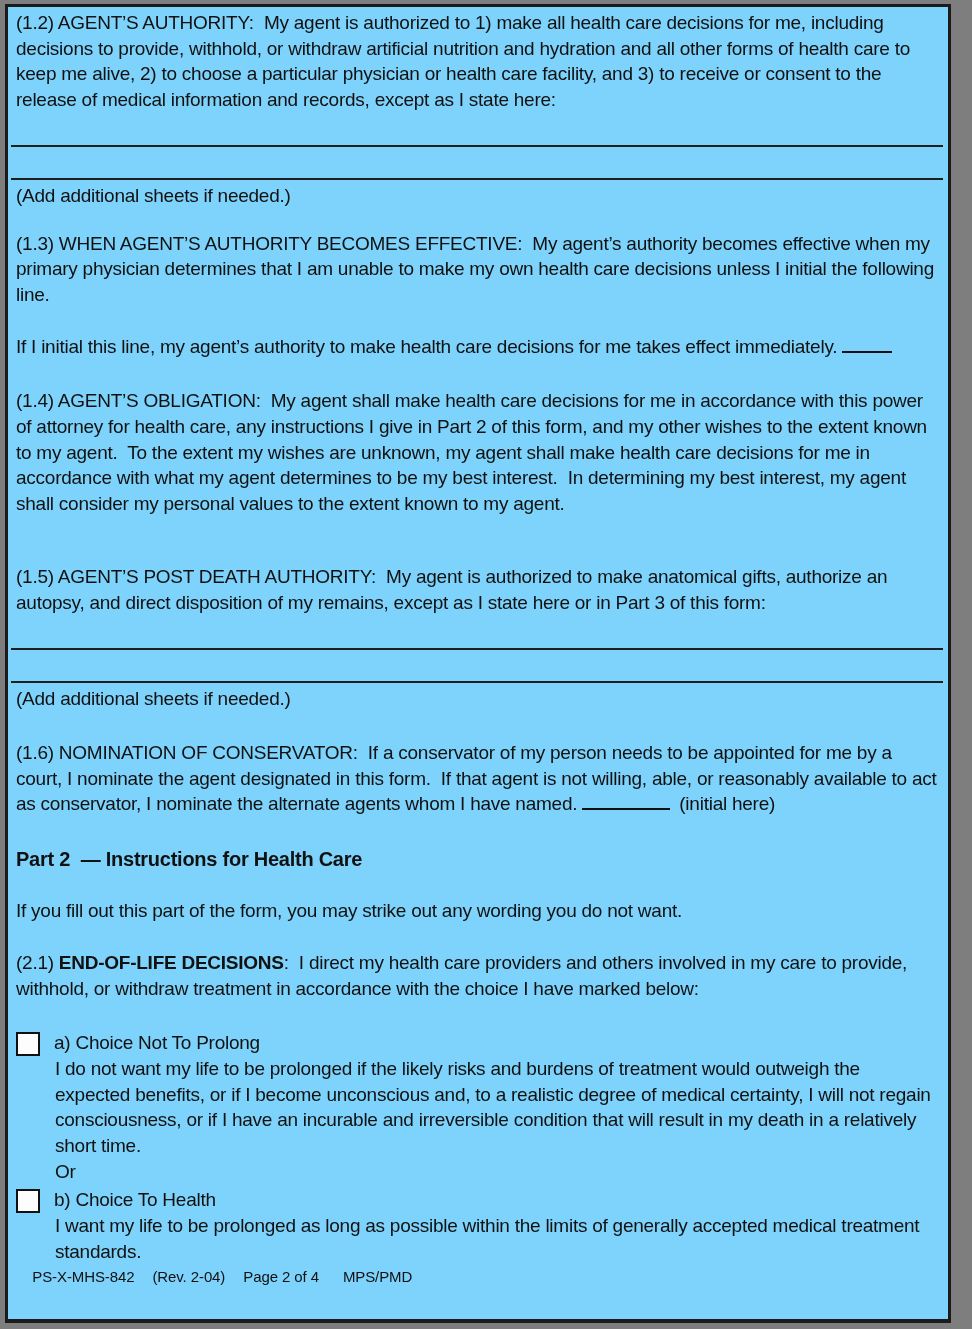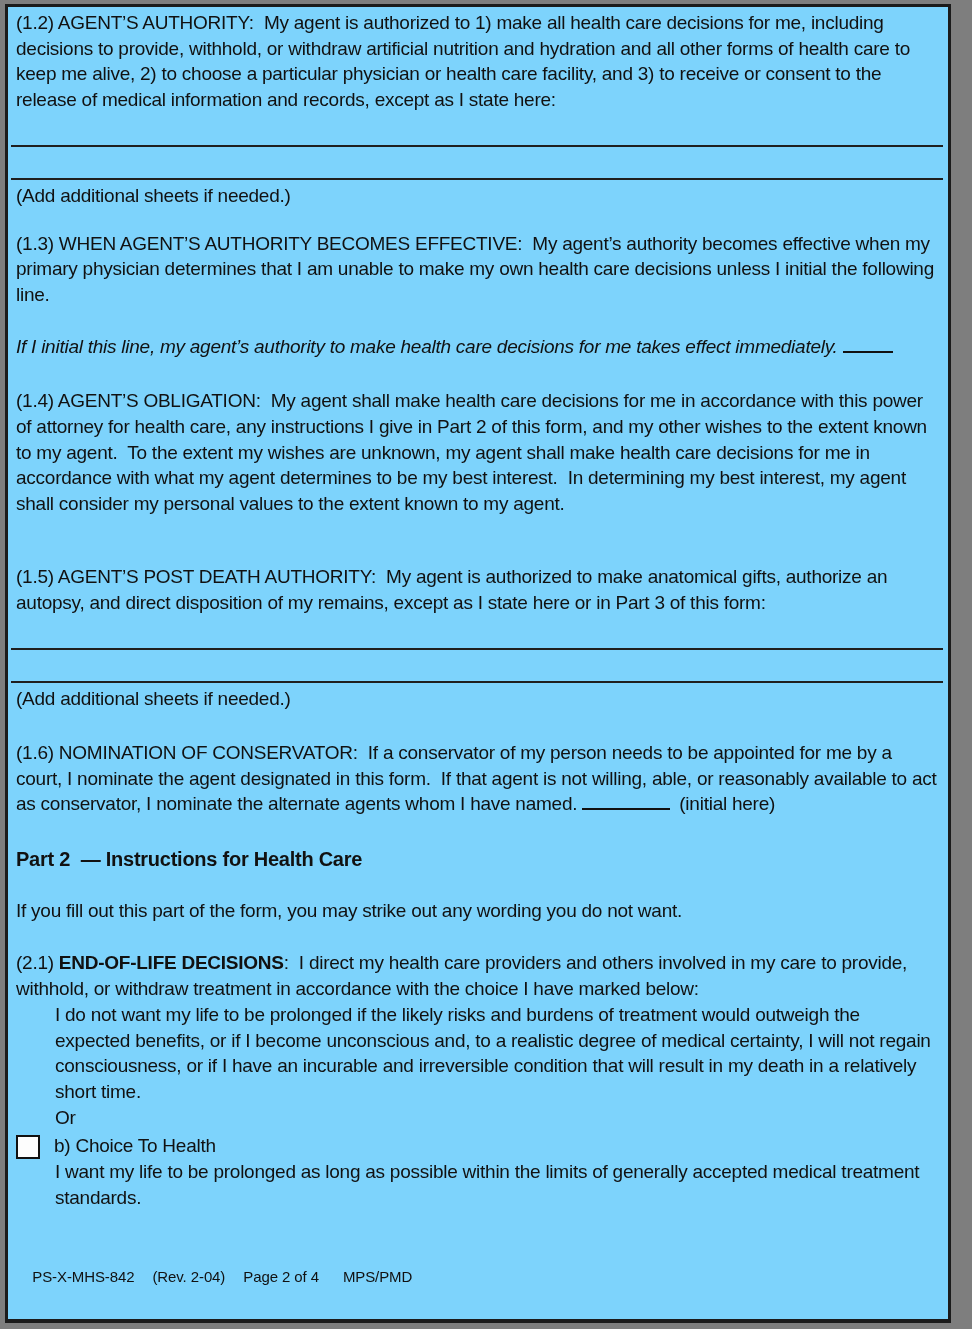--- a/index.html
+++ b/index.html
@@ -27,21 +27,21 @@
   .para { margin: 0; white-space: pre-wrap; }
   .rule {
     height: 0;
     border-top: 2px solid #1f1f1f;
     margin-left: -5px; margin-right: -3px;
   }
   .rule-1sp { margin-top: 32px; }
   .rule-2sp { margin-top: 31px; }
   .add-note { margin-top: 3px; }
   .mt-1-3 { margin-top: 22px; }
-  .mt-initial { margin-top: 26px; font-style: italic; }
+  .mt-initial { margin-top: 26px; }
   .mt-1-4 { margin-top: 29px; }
   .mt-1-5 { margin-top: 47px; }
   .rule-3sp { margin-top: 33px; }
   .mt-1-6 { margin-top: 28px; }
   .part2-heading {
     margin: 30px 0 0 0;
     font-weight: bold;
     font-size: 20px;
     white-space: pre-wrap;
   }
@@ -109,20 +109,24 @@
   <p class="para add-note">(Add additional sheets if needed.)</p>
 
   <p class="para mt-1-6"><span>(1.6) NOMINATION OF CONSERVATOR:  If a conservator of my person needs to be appointed for me by a court, I nominate the agent designated in this form.  If that agent is not willing, able, or reasonably available to act as conservator, I nominate the alternate agents whom I have named. </span><span class="blank-line blank-initial"></span><span> (initial here)</span></p>
 
   <h2 class="part2-heading">Part 2  — Instructions for Health Care</h2>
 
   <p class="para mt-intro">If you fill out this part of the form, you may strike out any wording you do not want.</p>
 
   <p class="para mt-2-1"><span>(2.1) </span><span class="bold">END-OF-LIFE DECISIONS</span><span>:  I direct my health care providers and others involved in my care to provide, withhold, or withdraw treatment in accordance with the choice I have marked below:</span></p>
 
+  <div class="choice-row">
+    <div class="checkbox"></div>
+    <span class="choice-label">a) Choice Not To Prolong</span>
+  </div>
   <p class="para choice-body">I do not want my life to be prolonged if the likely risks and burdens of treatment would outweigh the expected benefits, or if I become unconscious and, to a realistic degree of medical certainty, I will not regain consciousness, or if I have an incurable and irreversible condition that will result in my death in a relatively short time.</p>
   <p class="para or-line">Or</p>
 
   <div class="choice-row b-row">
     <div class="checkbox"></div>
     <span class="choice-label">b) Choice To Health</span>
   </div>
   <p class="para choice-body">I want my life to be prolonged as long as possible within the limits of generally accepted medical treatment standards.</p>
 
   <div class="footer">

